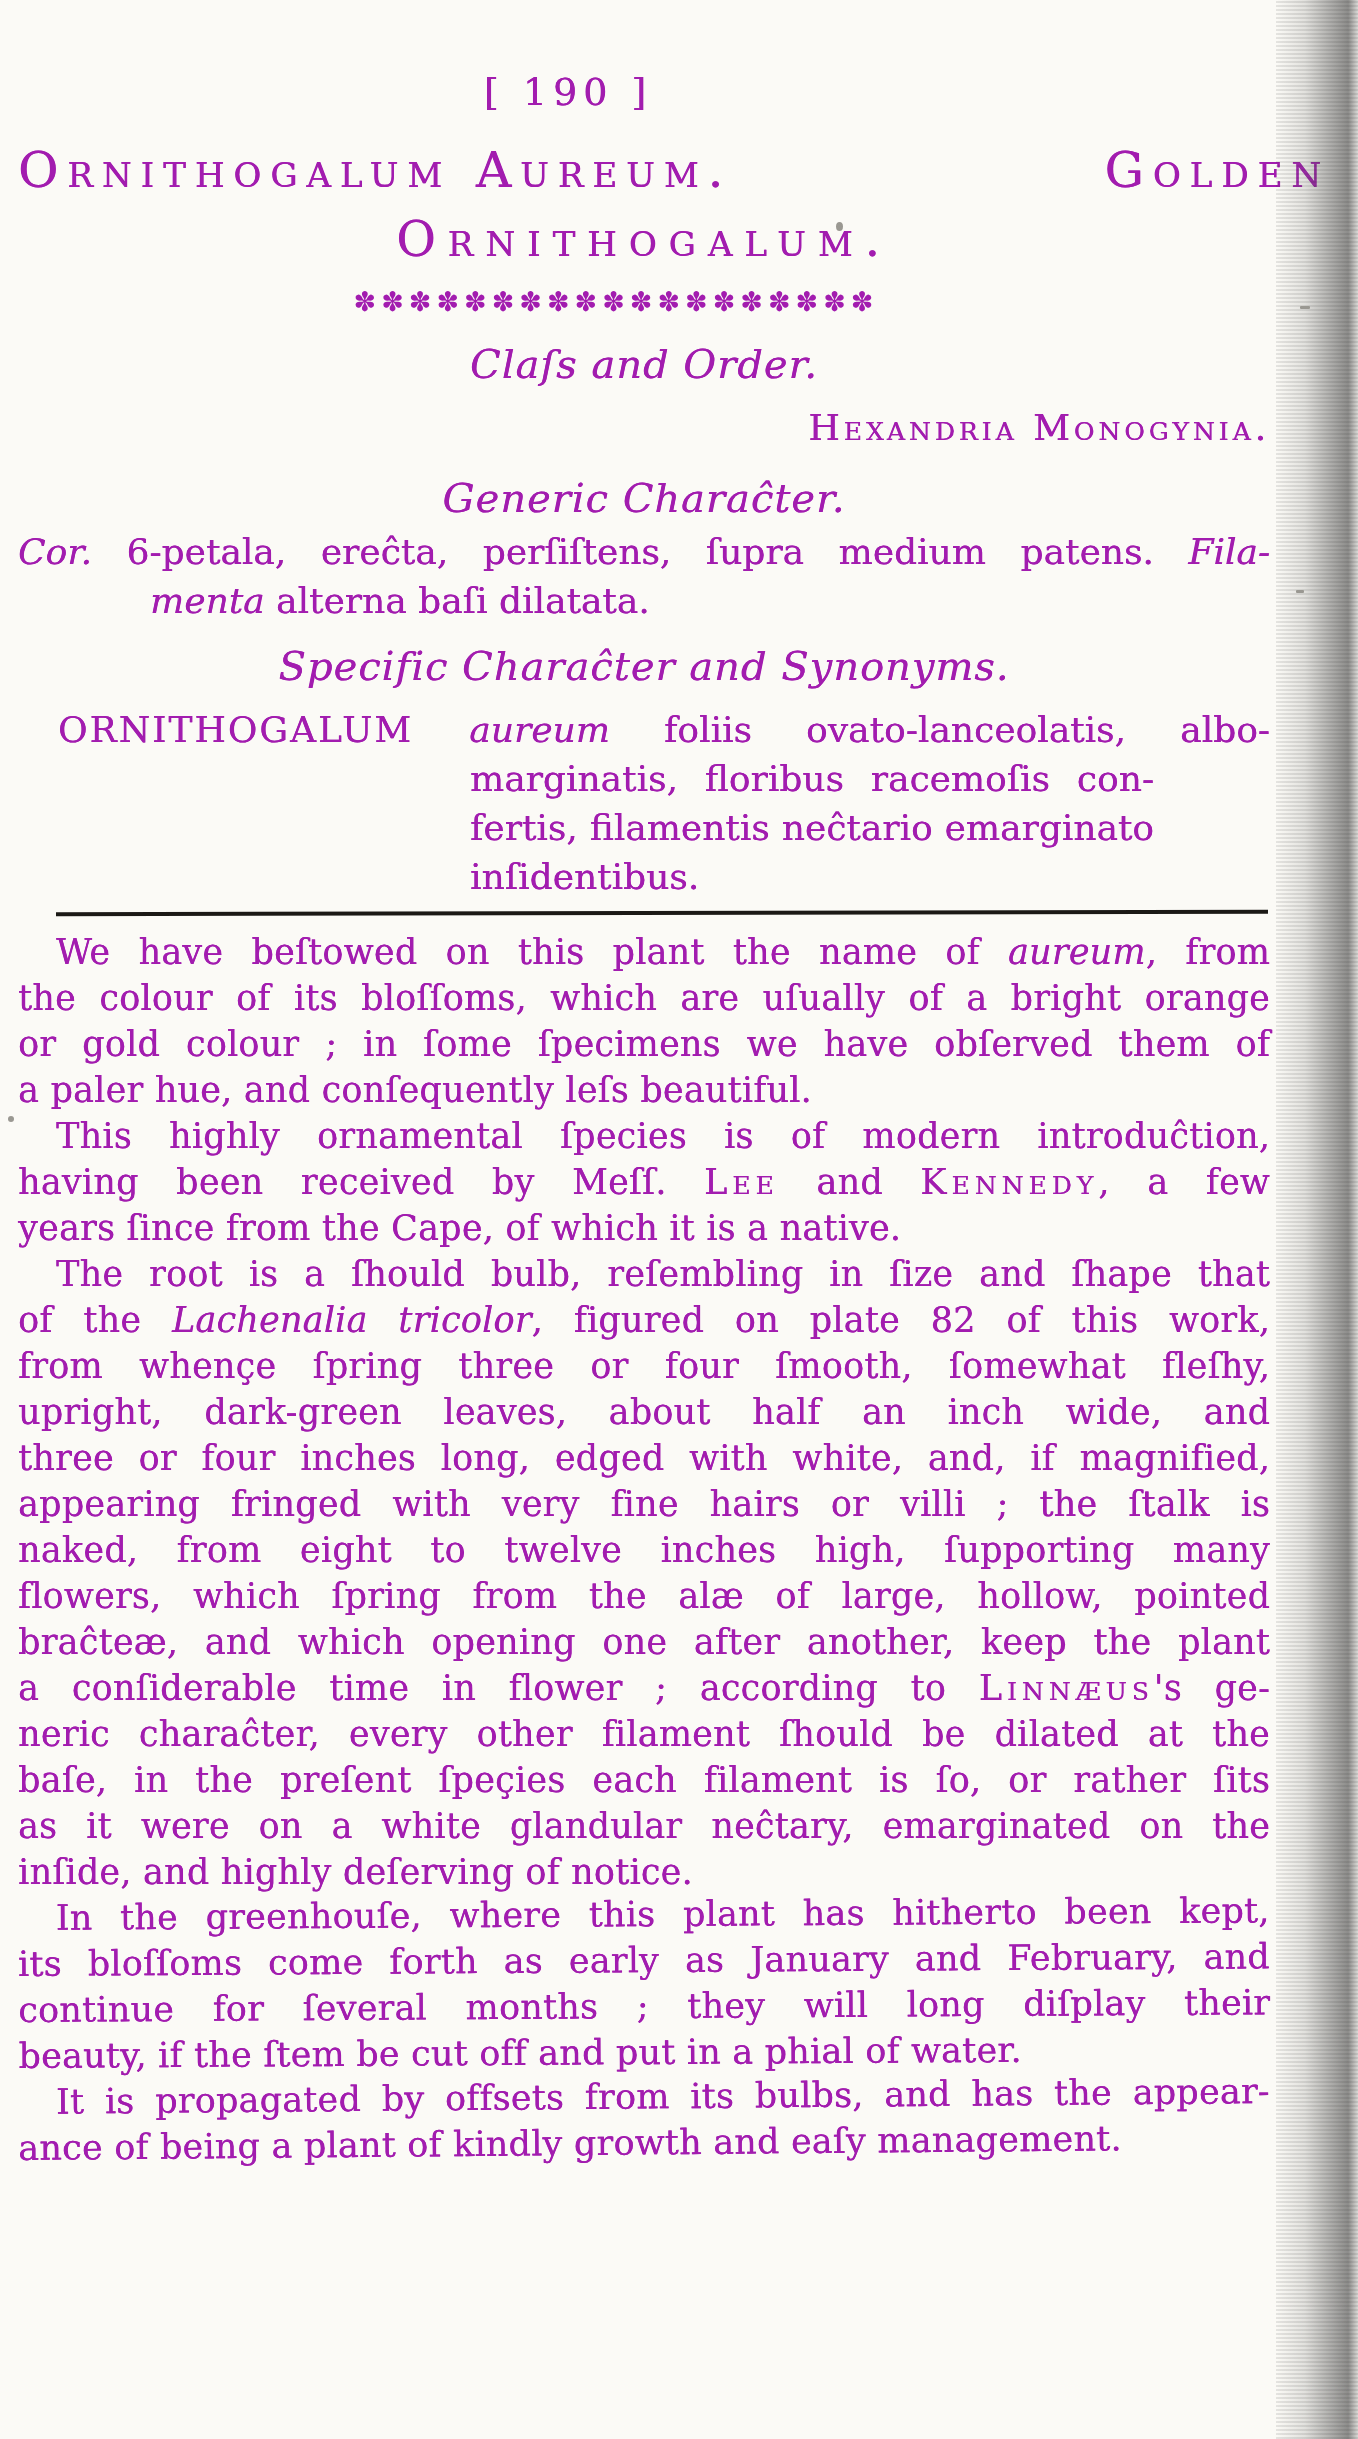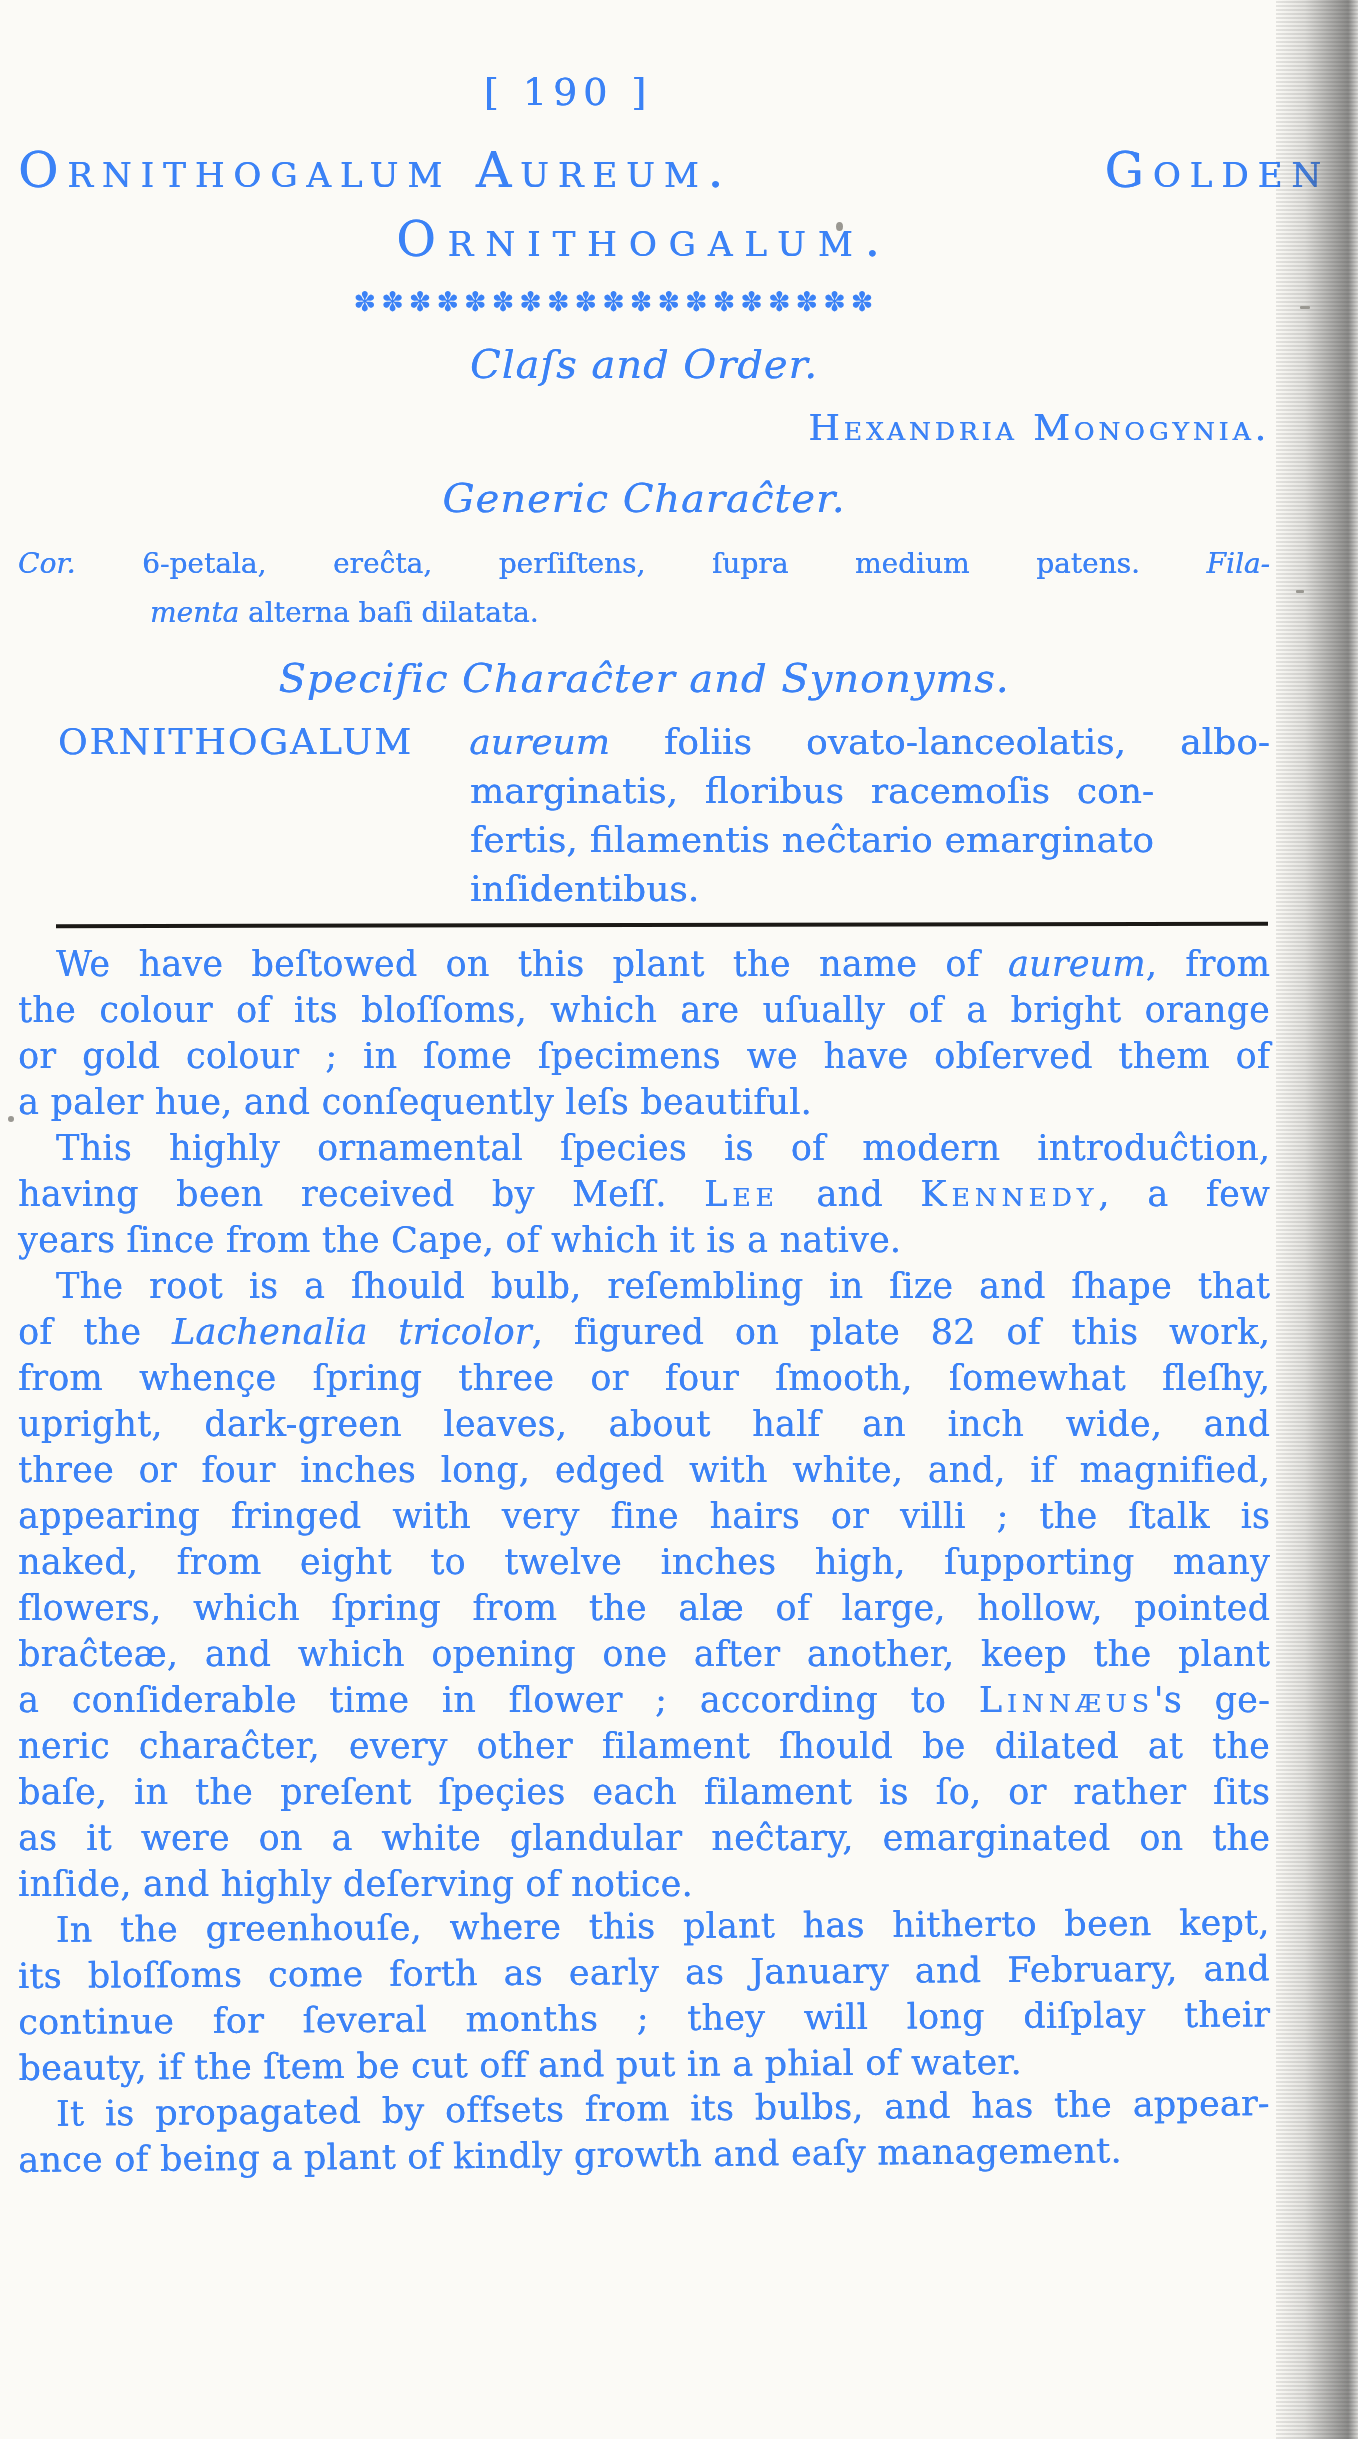--- a/index.html
+++ b/index.html
@@ -2,21 +2,21 @@
 <html><head>
 <meta charset="utf-8">
 <style>
   html,body{margin:0;padding:0;background:#e8e6e0;}
   .page{
     position:relative;
     width:1358px;height:2439px;
     background:#fbfaf6;
     overflow:hidden;
     font-family:"DejaVu Serif","Liberation Serif",serif;
-    color:#3b82f6;
+    color:#a21caf;
     box-sizing:border-box;
     padding:52px 88px 0 18px;
   }
   
   .gutter-shadow{
     position:absolute;top:0;right:0;width:82px;height:2439px;
     background:
       repeating-linear-gradient(0deg, rgba(30,30,30,0.10) 0 2px, rgba(0,0,0,0) 2px 4px),
       linear-gradient(to right, rgba(0,0,0,0) 0%, rgba(110,110,110,0.18) 35%, rgba(70,70,70,0.45) 70%, rgba(50,50,50,0.55) 88%, rgba(120,120,120,0.25) 100%);
   }
@@ -62,21 +62,21 @@
 
   .line{
     text-align:justify;text-align-last:justify;
     text-shadow:0.3px 0 0 currentColor;
   }
   .line.last{text-align-last:left;}
   .st-i{font-style:italic;}
   .st-sc{font-variant:small-caps;letter-spacing:5px;}
   .st-caps{letter-spacing:2px;}
 
-  .cor-block{margin-top:16px;font-size:28px;}
+  .cor-block{margin-top:4px;font-size:36px;}
   .cor-block .line{line-height:49px;}
   .cor-block .line:nth-child(2){margin-left:132px;}
 
   .syn-block{margin-top:14px;font-size:36px;margin-left:40px;}
   .syn-block .line{line-height:49px;}
   .syn-block .line:not(:first-child){margin-left:412px;margin-right:116px;}
 
   .rule{
     height:4px;background:#1b1916;margin:10px 0 0 38px;width:1212px;
     transform:rotate(-0.12deg);

